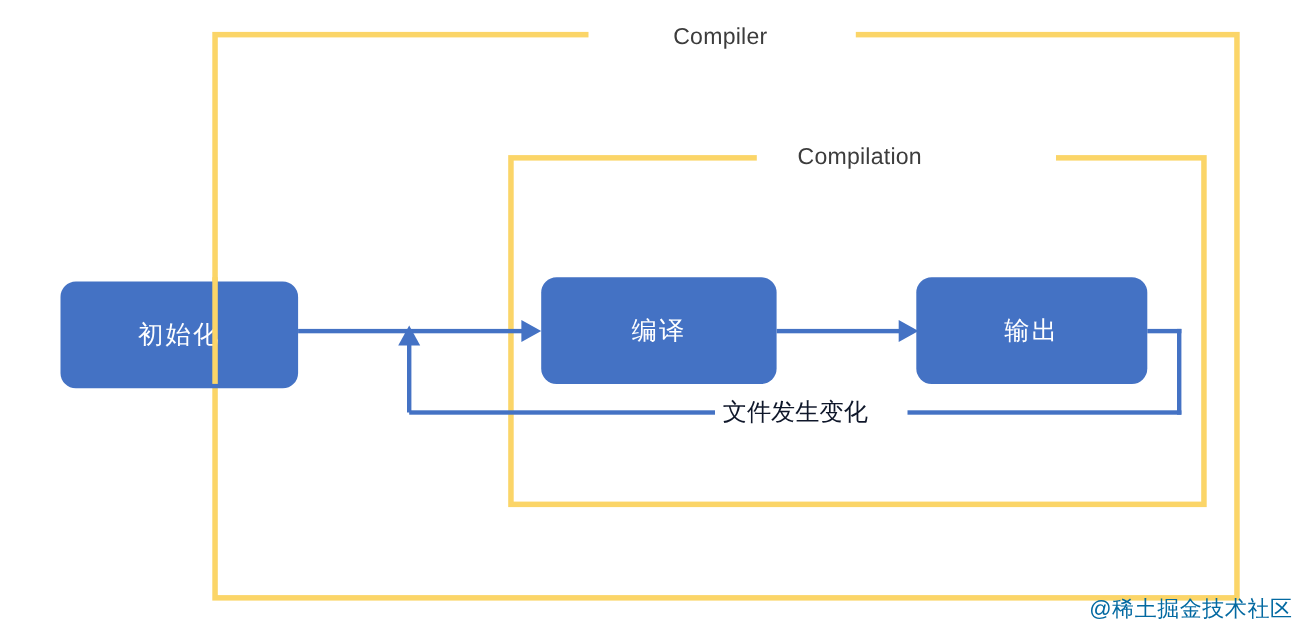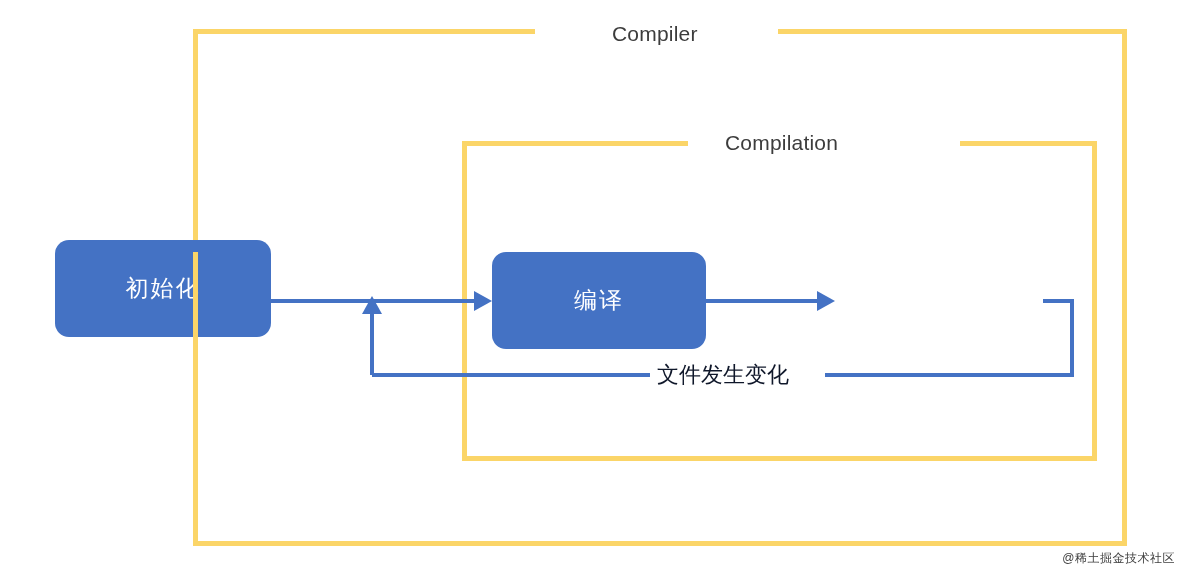--- a/index.html
+++ b/index.html
@@ -144,41 +144,41 @@
     background: #4472C4;
     border-radius: 14px;
     color: #ffffff;
     font-size: 23px;
     display: flex;
     align-items: center;
     justify-content: center;
     letter-spacing: 2px;
     box-sizing: border-box;
   }
-  #node-init    { left: 55px;  top: 240px; width: 216px; height: 97px; text-align: right; }
+  #node-init    { left: 55px;  top: 256px; width: 216px; height: 97px; text-align: right; }
   #node-compile { left: 492px; top: 252px; width: 214px; height: 97px; text-align: right; }
   #node-output  { left: 833px; top: 252px; width: 210px; height: 97px; }
 
   
   #frame-overlay-stripe {
     position: absolute;
     left: 193px;
     top: 252px;
     width: 5px;
     height: 97px;
     background: #FBD568;
   }
 
   
   #watermark {
     position: absolute;
     right: 18px;
     bottom: 8px;
-    color: #404040;
-    font-size: 12px;
+    color: #0369a1;
+    font-size: 20px;
     white-space: nowrap;
     letter-spacing: 0.5px;
   }
 </style>
 </head>
 <body>
 
 <div id="canvas">
 
   <div class="frame" id="frame-compiler"></div>
@@ -202,18 +202,21 @@
   <div id="arrow-loop-up"></div>
   <div id="notch-loop"></div>
   <div id="caption-loop">文件发生变化</div>
 
   <div class="node" id="node-init">
     <span>初始化</span>
   </div>
   <div class="node" id="node-compile">
     <span>编译</span>
   </div>
+  <div class="node" id="node-output">
+    <span>输出</span>
+  </div>
 
   <div id="frame-overlay-stripe"></div>
 
   <div id="watermark">@稀土掘金技术社区</div>
 
 </div>
 
 </body></html>

